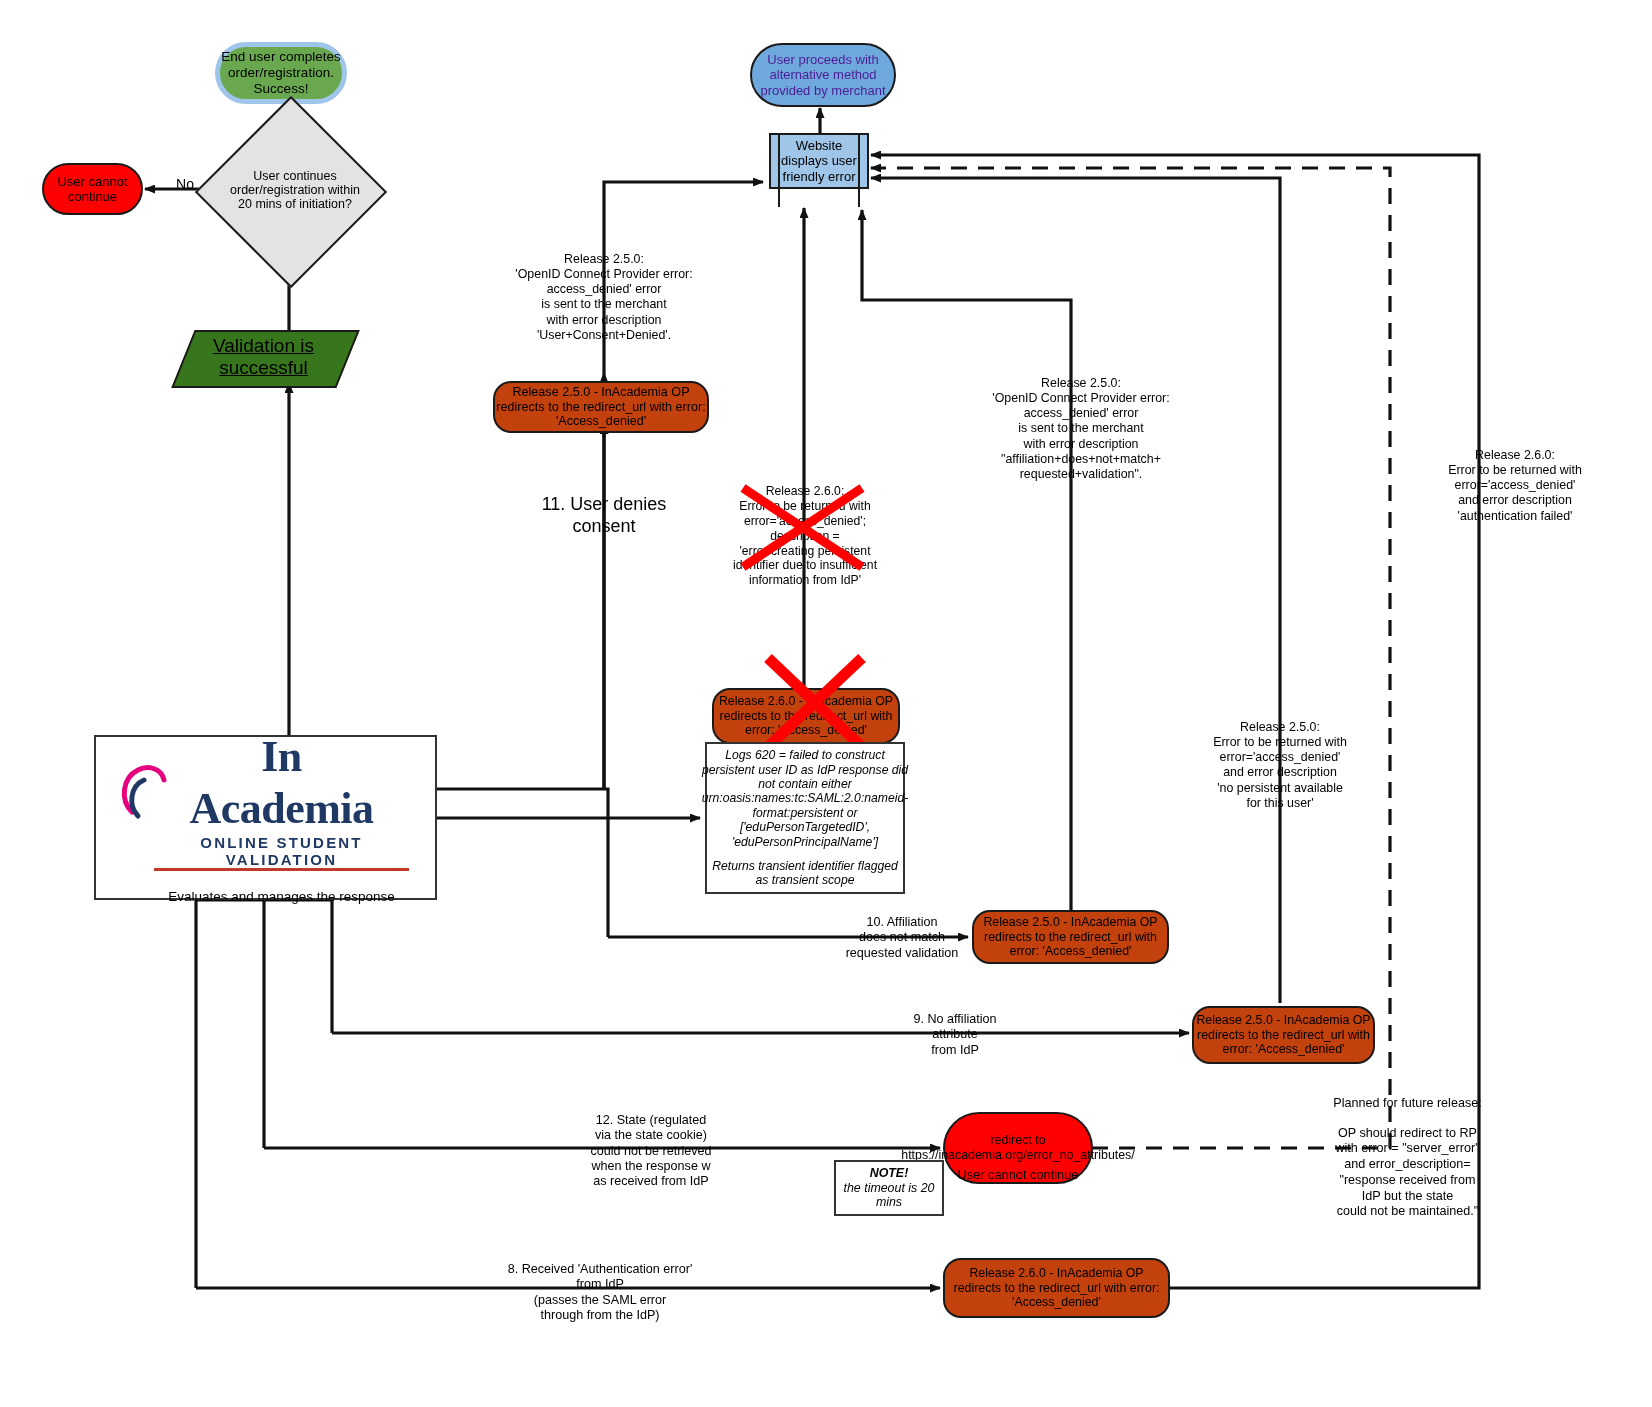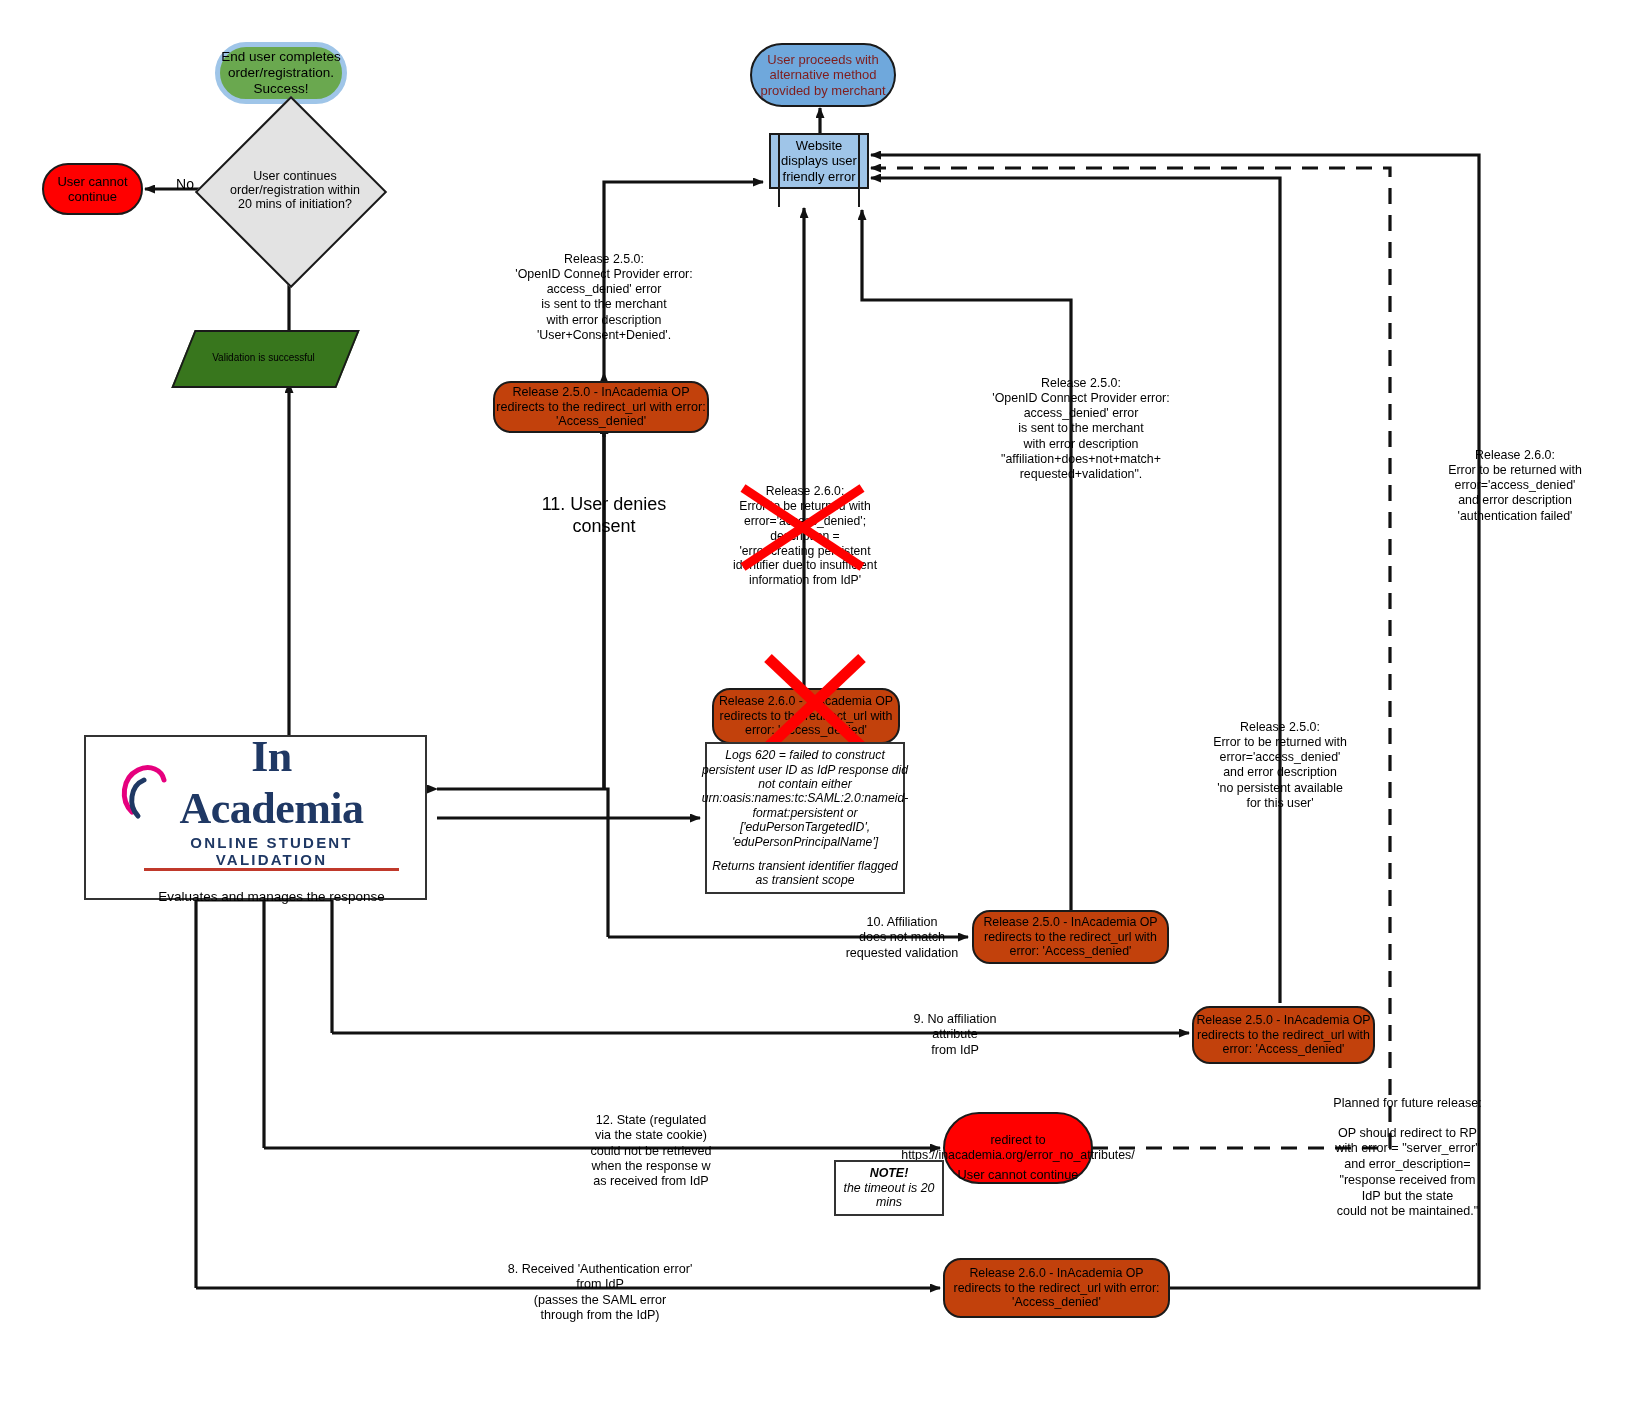--- a/index.html
+++ b/index.html
@@ -5,21 +5,21 @@
   html,body{margin:0;padding:0;background:#ffffff;}
   body{font-family:"Liberation Sans", sans-serif;}
   #canvas{position:relative;width:1652px;height:1407px;background:#ffffff;overflow:hidden;}
   #edges{position:absolute;left:0;top:0;width:1652px;height:1407px;}
   .node{position:absolute;box-sizing:border-box;display:flex;align-items:center;justify-content:center;text-align:center;}
   .node span{display:block;line-height:1.18;}
 
   
   .terminator{border-radius:999px;border:2px solid #1a1a1a;}
   .green-term{background:#6aa84f;border:5px solid #9fc5e8;color:#000;}
-  .blue-term{background:#6fa8dc;border:2px solid #1a1a1a;color:#7f1d1d;}
+  .blue-term{background:#6fa8dc;border:2px solid #1a1a1a;color:#4c1d95;}
   .red-term{background:#ff0000;border:2px solid #1a1a1a;color:#000;}
   .orange-box{background:#c2410c;border:2px solid #1a1a1a;border-radius:18px;color:#000;}
   .process{background:#9fc5e8;border:2px solid #1a1a1a;}
   .note{background:#ffffff;border:2px solid #333333;color:#000;font-style:italic;}
   .logo-box{background:#ffffff;border:2px solid #333333;}
 
   .diamond-wrap{position:absolute;}
   .diamond{width:100%;height:100%;background:#e3e3e3;border:2px solid #1a1a1a;
            transform:rotate(45deg);position:absolute;left:0;top:0;}
   .diamond-label{position:absolute;left:0;top:0;width:100%;height:100%;
@@ -123,21 +123,21 @@
   <div class="label" style="left:155px;top:176px;width:60px;font-size:14px;">
     <span>No</span>
   </div>
 
   <div class="node terminator red-term" style="left:42px;top:163px;width:101px;height:52px;font-size:13px;">
     <span>User cannot continue</span>
   </div>
 
   <div class="parallelogram" style="left:183px;top:330px;width:161px;height:54px;">
     <div class="para-shape"></div>
-    <div class="para-label" style="font-size:10px;">
+    <div class="para-label" style="font-size:19px;text-decoration:underline;">
       <span>Validation is successful</span>
     </div>
   </div>
 
   <div class="node terminator blue-term" style="left:750px;top:43px;width:146px;height:64px;font-size:13px;">
     <span>User proceeds with alternative method provided by merchant</span>
   </div>
 
   <div class="node process" style="left:769px;top:133px;width:100px;height:56px;font-size:13px;">
     <span>Website displays user friendly error</span>
@@ -214,21 +214,21 @@
 
   <div class="label" style="left:1175px;top:720px;width:210px;font-size:12.4px;line-height:1.22;">
     <div>Release 2.5.0:</div>
     <div>Error to be returned with</div>
     <div>error='access_denied'</div>
     <div>and error description</div>
     <div>'no persistent available</div>
     <div>for this user'</div>
   </div>
 
-  <div class="node logo-box" style="left:84px;top:735px;width:343px;height:165px;flex-direction:column;padding-left:32px;">
+  <div class="node logo-box" style="left:94px;top:735px;width:343px;height:165px;flex-direction:column;padding-left:32px;">
     <div class="logo" style="position:relative;width:255px;">
       <div class="logo-main">
         <span class="in">In</span>
           <span class="acad">Academia</span>
       </div>
       <div class="logo-sub">ONLINE STUDENT VALIDATION</div>
       <div class="logo-rule"></div>
     </div>
     <div style="font-size:13.5px;margin-top:18px;">Evaluates and manages the response</div>
   </div>

